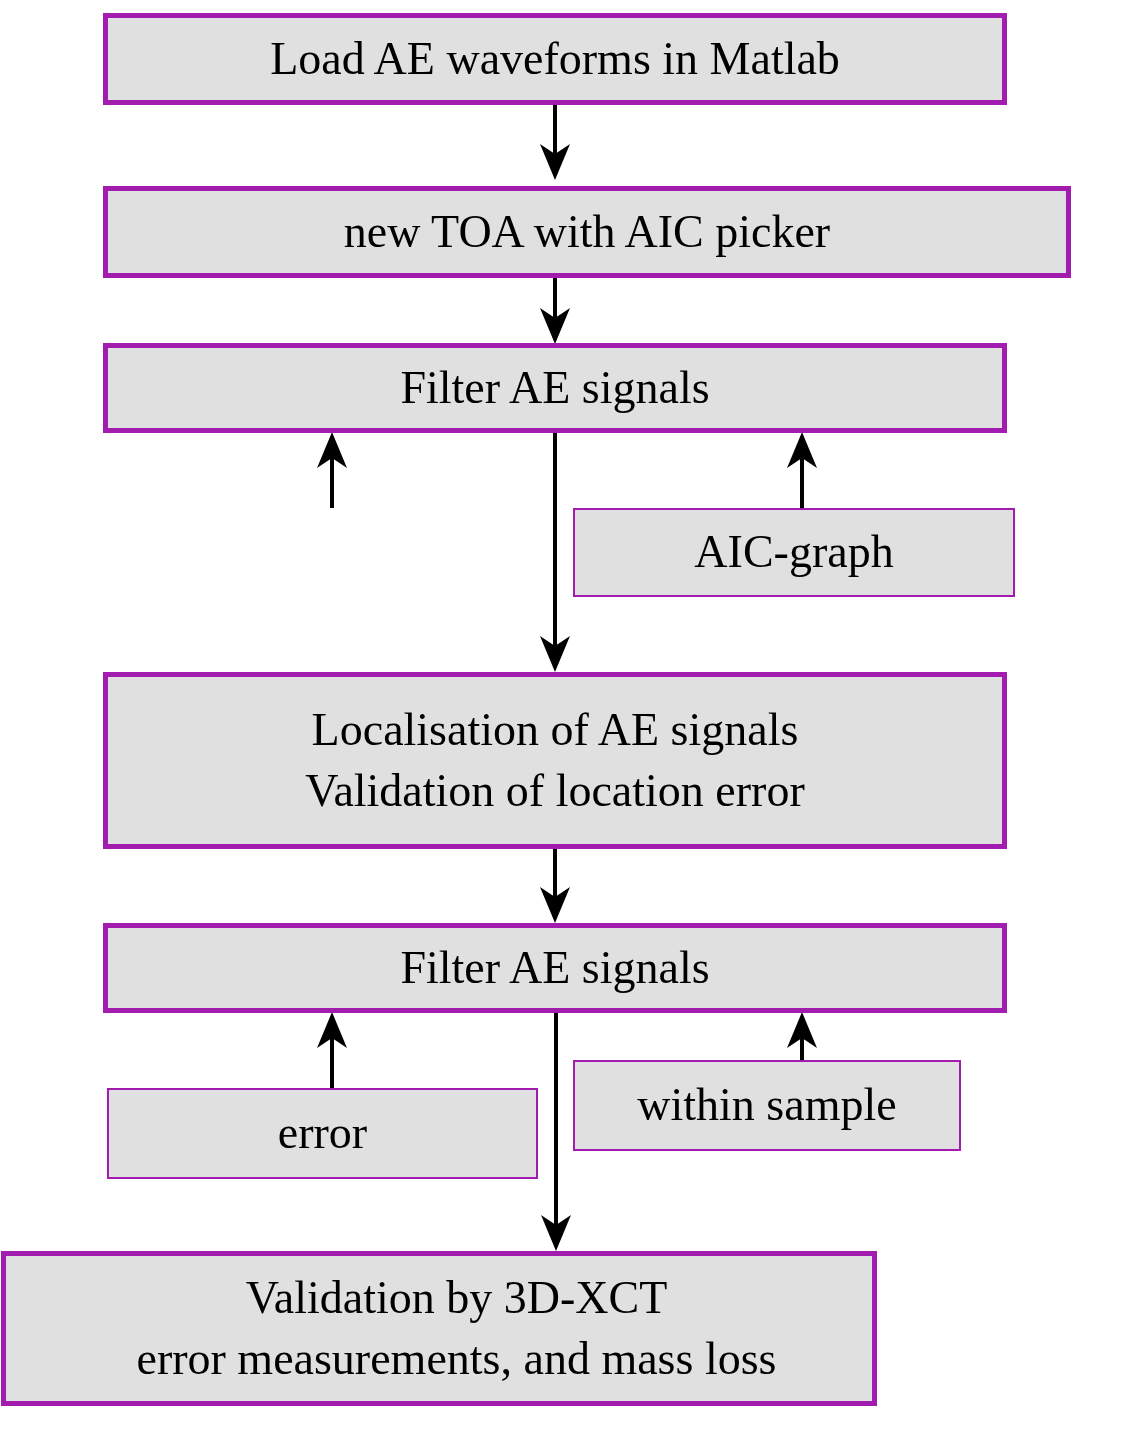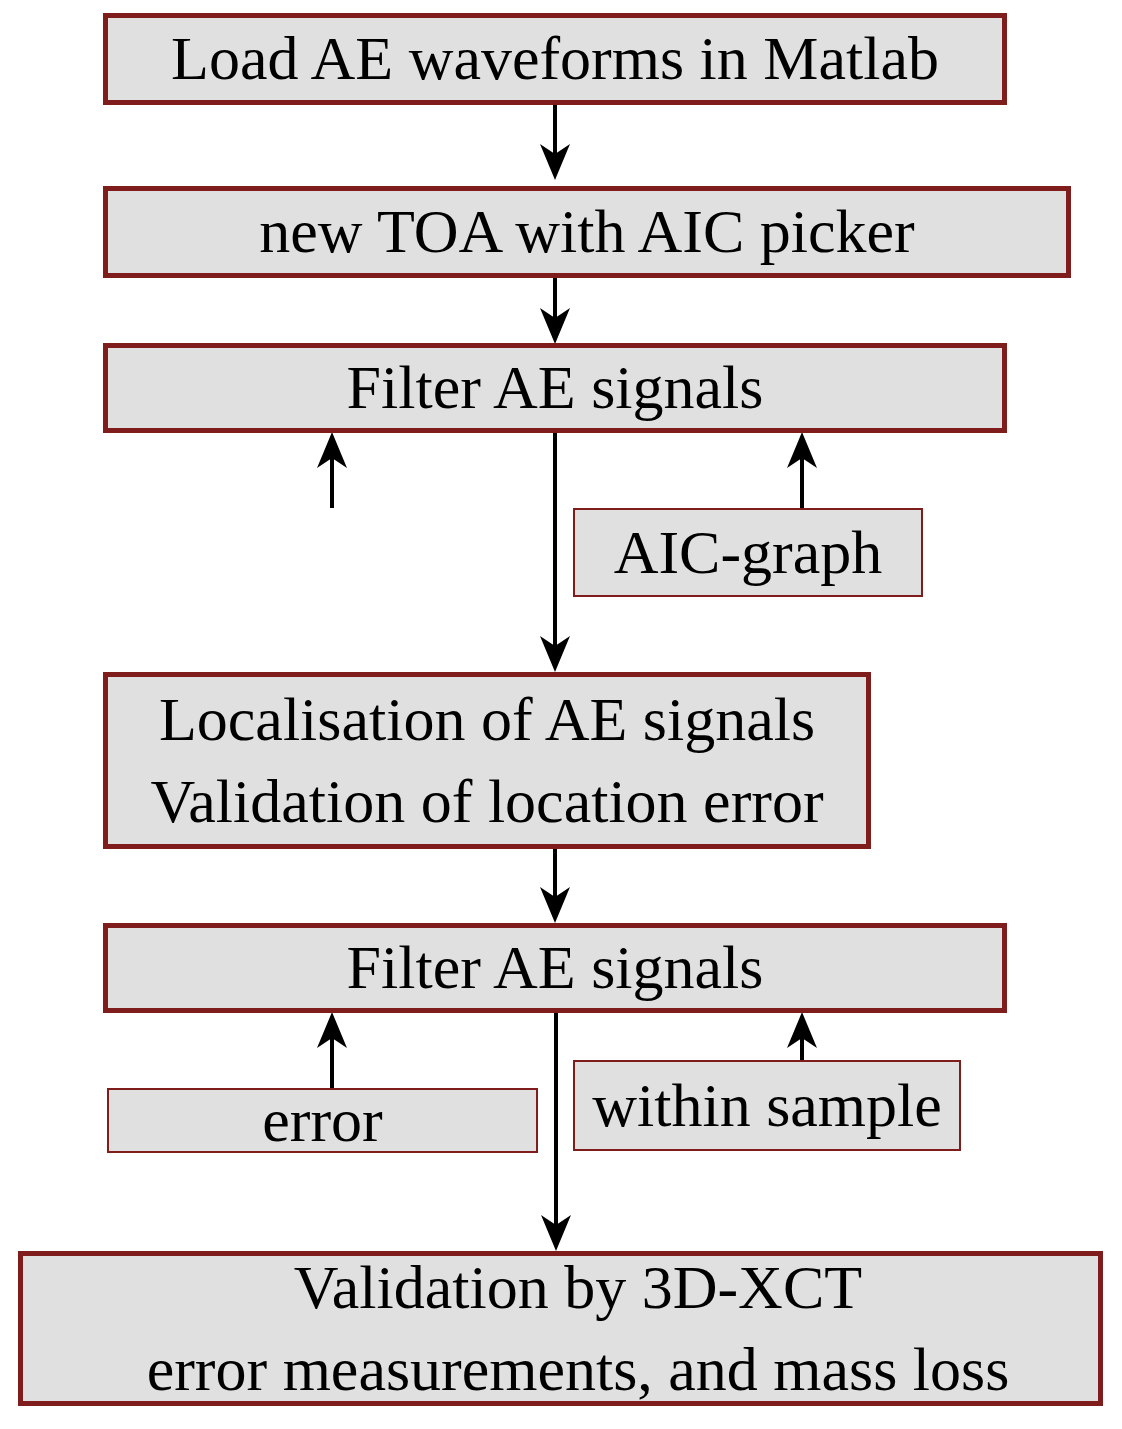--- a/index.html
+++ b/index.html
@@ -10,41 +10,41 @@
     background:#ffffff;
     font-family:"Liberation Serif","DejaVu Serif",serif;
     color:#000000;
     overflow:hidden;
   }
   .arrows{position:absolute;left:0;top:0;width:1122px;height:1429px;}
   .node{
     position:absolute;
     box-sizing:border-box;
     background:#e0e0e0;
-    border:5px solid #7f1d1d;
+    border:5px solid #a21caf;
     display:flex;
     flex-direction:column;
     align-items:center;
     justify-content:center;
     text-align:center;
-    font-size:62px;
+    font-size:46px;
     line-height:1.32;
     white-space:nowrap;
   }
   .thin{border-width:2px;}
   .n-load      {left:103px; top:13px;   width:904px;  height:92px;}
   .n-toa       {left:103px; top:186px;  width:968px;  height:92px;}
   .n-filter1   {left:103px; top:343px;  width:904px;  height:90px;}
   .n-snr       {left:106px; top:508px;  width:434px;  height:89px;}
-  .n-aic       {left:573px; top:508px;  width:350px;  height:89px;}
-  .n-local     {left:103px; top:672px;  width:768px;  height:177px;}
+  .n-aic       {left:573px; top:508px;  width:442px;  height:89px;}
+  .n-local     {left:103px; top:672px;  width:904px;  height:177px;}
   .n-filter2   {left:103px; top:923px;  width:904px;  height:90px;}
-  .n-error     {left:107px; top:1088px; width:431px;  height:65px;}
+  .n-error     {left:107px; top:1088px; width:431px;  height:91px;}
   .n-within    {left:573px; top:1060px; width:388px;  height:91px;}
-  .n-validate  {left:18px;  top:1251px; width:1085px; height:155px;padding-left:35px;}
+  .n-validate  {left:1px;  top:1251px; width:876px; height:155px;padding-left:35px;}
   .arrow-line{stroke:#000000;stroke-width:4;}
   .arrow-head{fill:#000000;stroke:none;}
 </style>
 </head>
 <body>
 
 <div class="canvas">
 
   <svg class="arrows" viewBox="0 0 1122 1429" xmlns="http://www.w3.org/2000/svg">
     <g>

